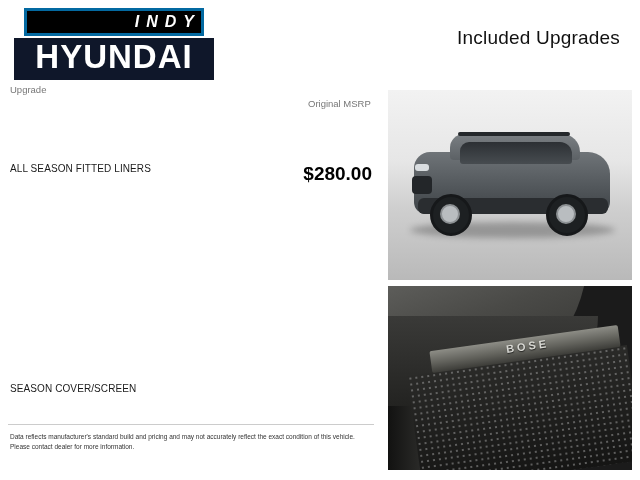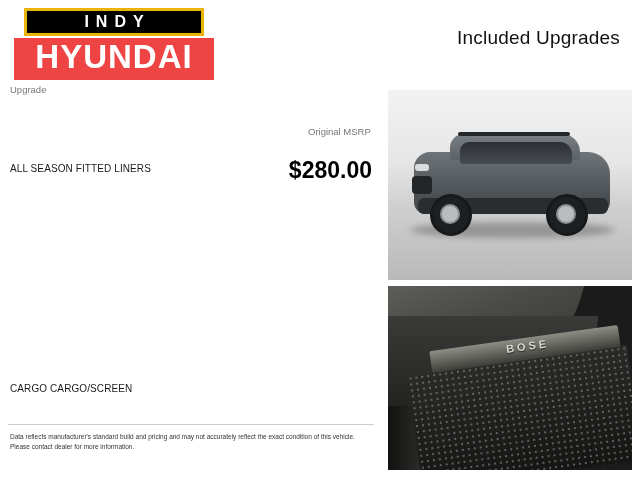--- a/index.html
+++ b/index.html
@@ -19,35 +19,36 @@
   
   .logo-block {
     position: absolute;
     left: 14px;
     top: 8px;
     width: 200px;
   }
   .logo-indy {
     background: #000000;
     color: #ffffff;
-    text-align: center;
+    text-align: right;
     padding: 3px 0 3px 0;
-    border: 3px solid #eab308;
+    border: 3px solid #0369a1;
     margin: 0 10px 0 10px;
+    font-style: italic;
   }
   .logo-indy-text {
     font-size: 16px;
     letter-spacing: 7px;
     font-weight: bold;
     line-height: 1;
     display: block;
     padding-left: 7px;
   }
   .logo-hyundai {
-    background: #ef4444;
+    background: #0f172a;
     color: #ffffff;
     text-align: center;
     margin-top: 2px;
     padding: 2px 0 5px 0;
   }
   .logo-hyundai-text {
     font-size: 33px;
     font-weight: bold;
     letter-spacing: 1px;
     line-height: 1.05;
@@ -72,21 +73,20 @@
     top: 84px;
     font-size: 9.5px;
     color: #777777;
   }
   .col-head-msrp {
     position: absolute;
     left: 308px;
     top: 98px;
     font-size: 9.5px;
     color: #777777;
-    margin-top: 28px;
   }
 
   
   .rows {
     position: absolute;
     left: 0;
     top: 118px;
     width: 380px;
   }
   .row {
@@ -97,22 +97,22 @@
     position: absolute;
     left: 10px;
     top: 45px;
     font-size: 10px;
     color: #1a1a1a;
     letter-spacing: 0.1px;
   }
   .row-price {
     position: absolute;
     right: 8px;
-    top: 39px;
-    font-size: 23px;
+    top: 45px;
+    font-size: 19px;
     font-weight: bold;
     color: #000000;
     text-align: right;
   }
 
   
   .disclaimer {
     position: absolute;
     left: 10px;
     top: 432px;
@@ -324,21 +324,21 @@
 <div class="col-head-msrp">Original MSRP</div>
 
 <div class="rows">
   <div class="row">
     <div class="row-label">ALL SEASON FITTED LINERS</div>
     <div class="row-price">$280.00</div>
   </div>
   <div class="row">
   </div>
   <div class="row">
-    <div class="row-label">CARGO CARGO/SCREEN</div>
+    <div class="row-label">SEASON COVER/SCREEN</div>
   </div>
 </div>
 
 <div class="disclaimer-rule"></div>
 <div class="disclaimer">
   <div>Data reflects manufacturer's standard build and pricing and may not accurately reflect the exact condition of this vehicle.</div>
   <div>Please contact dealer for more information.</div>
 </div>
 
 <div class="photo photo-top">

